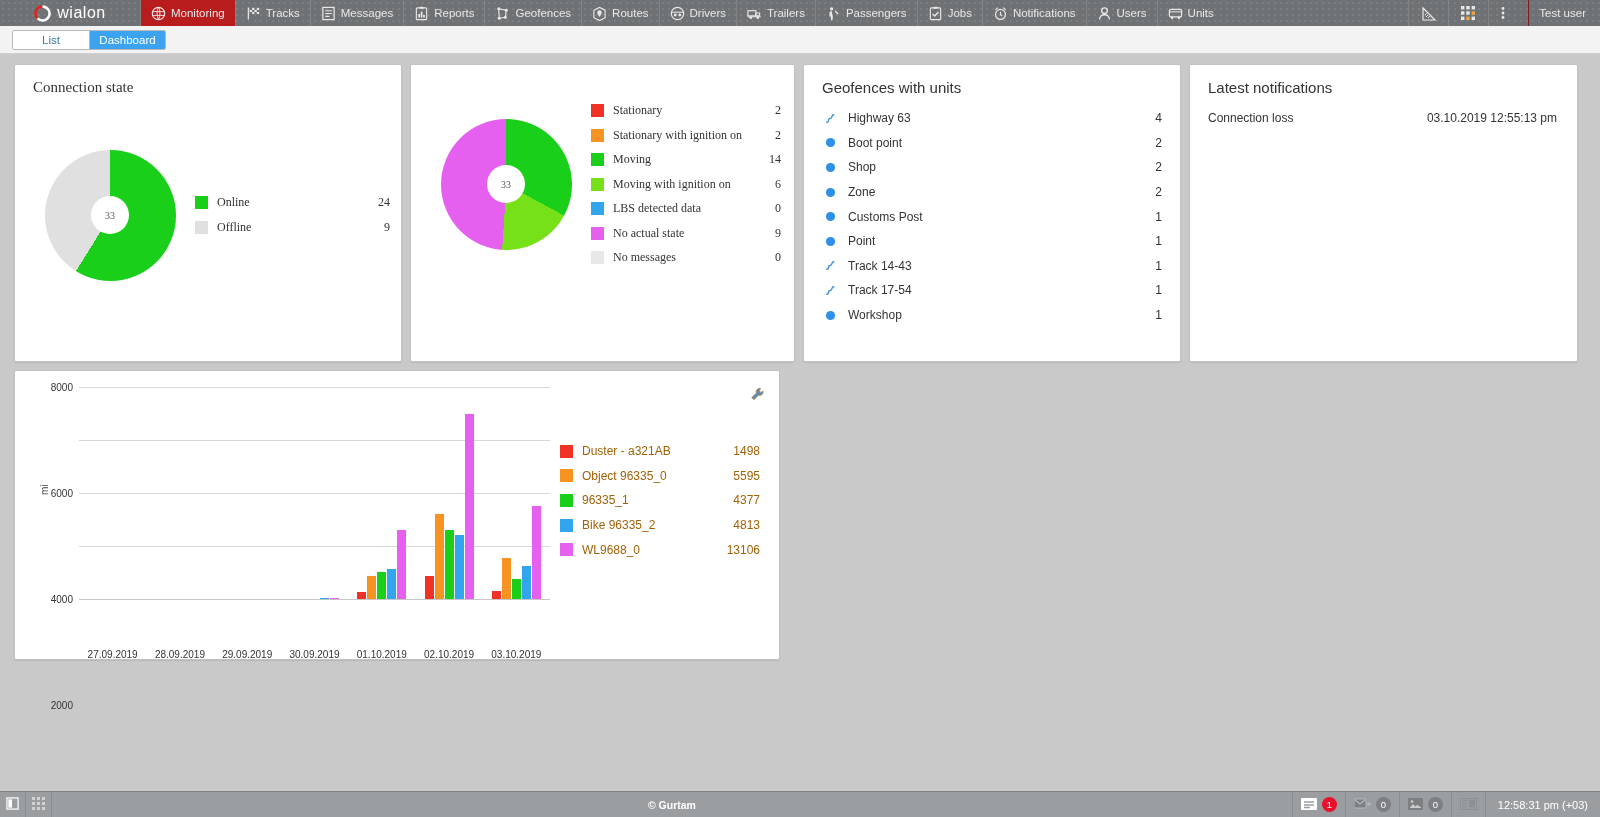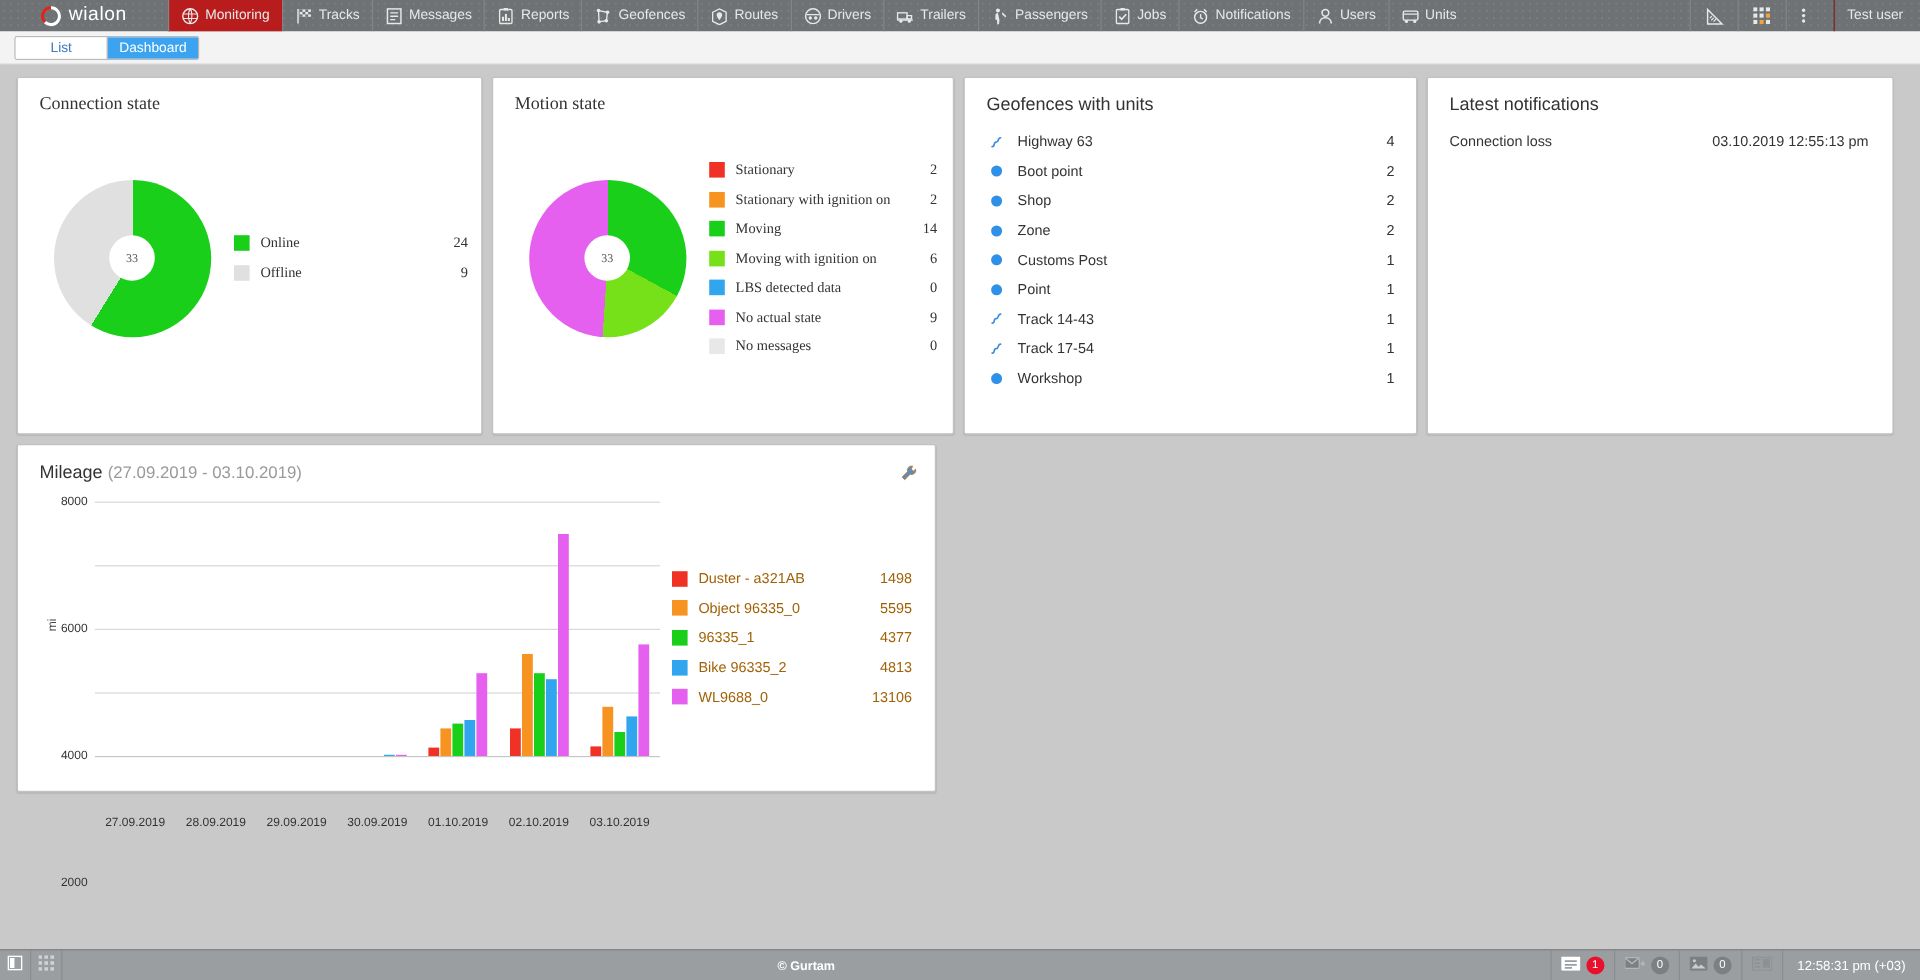--- a/index.html
+++ b/index.html
@@ -369,21 +369,20 @@
             <div class="legend-row">
               <span class="sw" style="background:#e0e0e0"></span>
               <span class="legend-label">Offline</span>
               <span class="legend-val">9</span>
             </div>
           </div>
       </div>
     </div>
 
     <div class="card donut-card wide">
-      <div class="card-title">Motion state</div>
       <div class="donut-body">
         <div class="donut-wrap">
           <div class="donut" id="motion-donut" style="background: conic-gradient(rgb(240, 50, 38) -78deg, rgb(240, 50, 38) -56.18deg, rgb(247, 147, 33) -56.18deg, rgb(247, 147, 33) -34.36deg, rgb(25, 207, 25) -34.36deg, rgb(25, 207, 25) 118.36deg, rgb(118, 224, 25) 118.36deg, rgb(118, 224, 25) 183.82deg, rgb(229, 96, 239) 183.82deg, rgb(229, 96, 239) 282deg);">
             <div class="hole">33</div>
           </div>
         </div>
         <div class="legend" id="motion-legend" style="width:190px;">
             <div class="legend-row">
               <span class="sw" style="background:#f03226"></span>
               <span class="legend-label">Stationary</span>
@@ -515,24 +514,20 @@
       <div class="notif-list" id="notif-list">
           <div class="notif-row">
             <span class="notif-name">Connection loss</span>
             <span>03.10.2019 12:55:13 pm</span>
           </div>
         </div>
     </div>
   </div>
 
   <div class="card mileage-card">
-    <div class="card-title">
-      <span>Mileage</span>
-      <span class="sub">(27.09.2019 - 03.10.2019)</span>
-    </div>
     <span class="wrench">
       <svg width="15" height="15" viewBox="0 0 16 16">
         <path d="M11.3 1.6a3.8 3.8 0 0 0-4.6 4.9L1.9 11.3l2.3 2.3 4.8-4.8a3.8 3.8 0 0 0 4.9-4.6L11.9 6 10 4.1z" fill="#5d8dbb" stroke="#c47a32" stroke-width=".8"></path>
       </svg>
     </span>
     <div class="chart-area">
       <div class="plot">
         <div class="ylabel">mi</div>
         <div class="grid-inner" id="mileage-grid">
             <div class="gline base" style="top: 212px;"></div>

